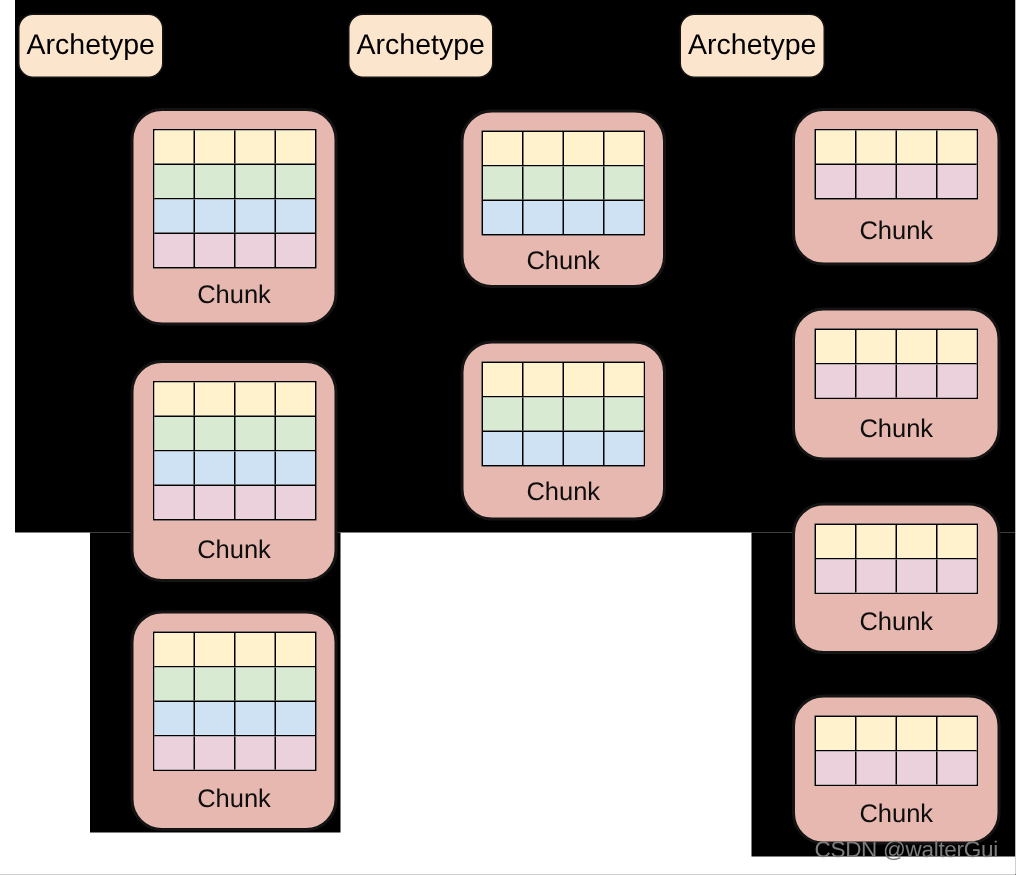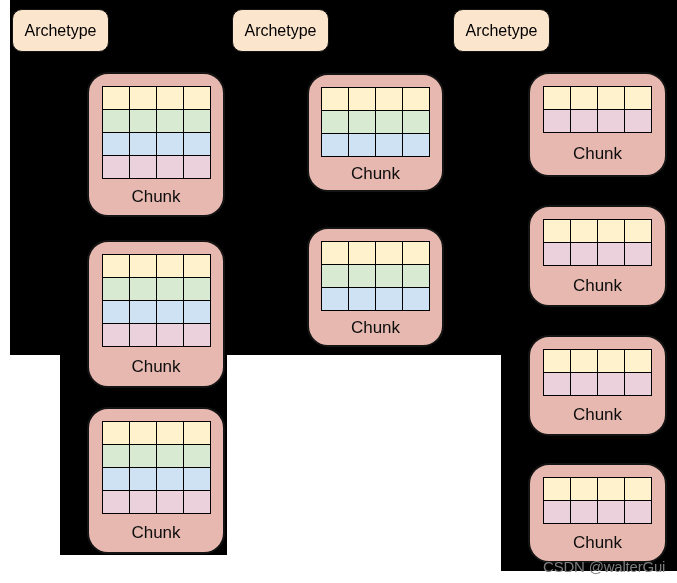--- a/index.html
+++ b/index.html
@@ -19,21 +19,21 @@
   .archetype {
     position: absolute;
     width: 97px;
     height: 43px;
     background: var(--archetype_fill, #fce5cd);
     border: 1px solid #141414;
     border-radius: 10px;
     display: flex;
     align-items: center;
     justify-content: center;
-    font-size: 16px;
+    font-size: 19px;
     color: #000000;
     box-sizing: border-box;
   }
 
   .chunk {
     position: absolute;
     background: var(--chunk_fill, #e6b8af);
     border: 2px solid #141414;
     border-radius: 21px;
     box-sizing: border-box;

